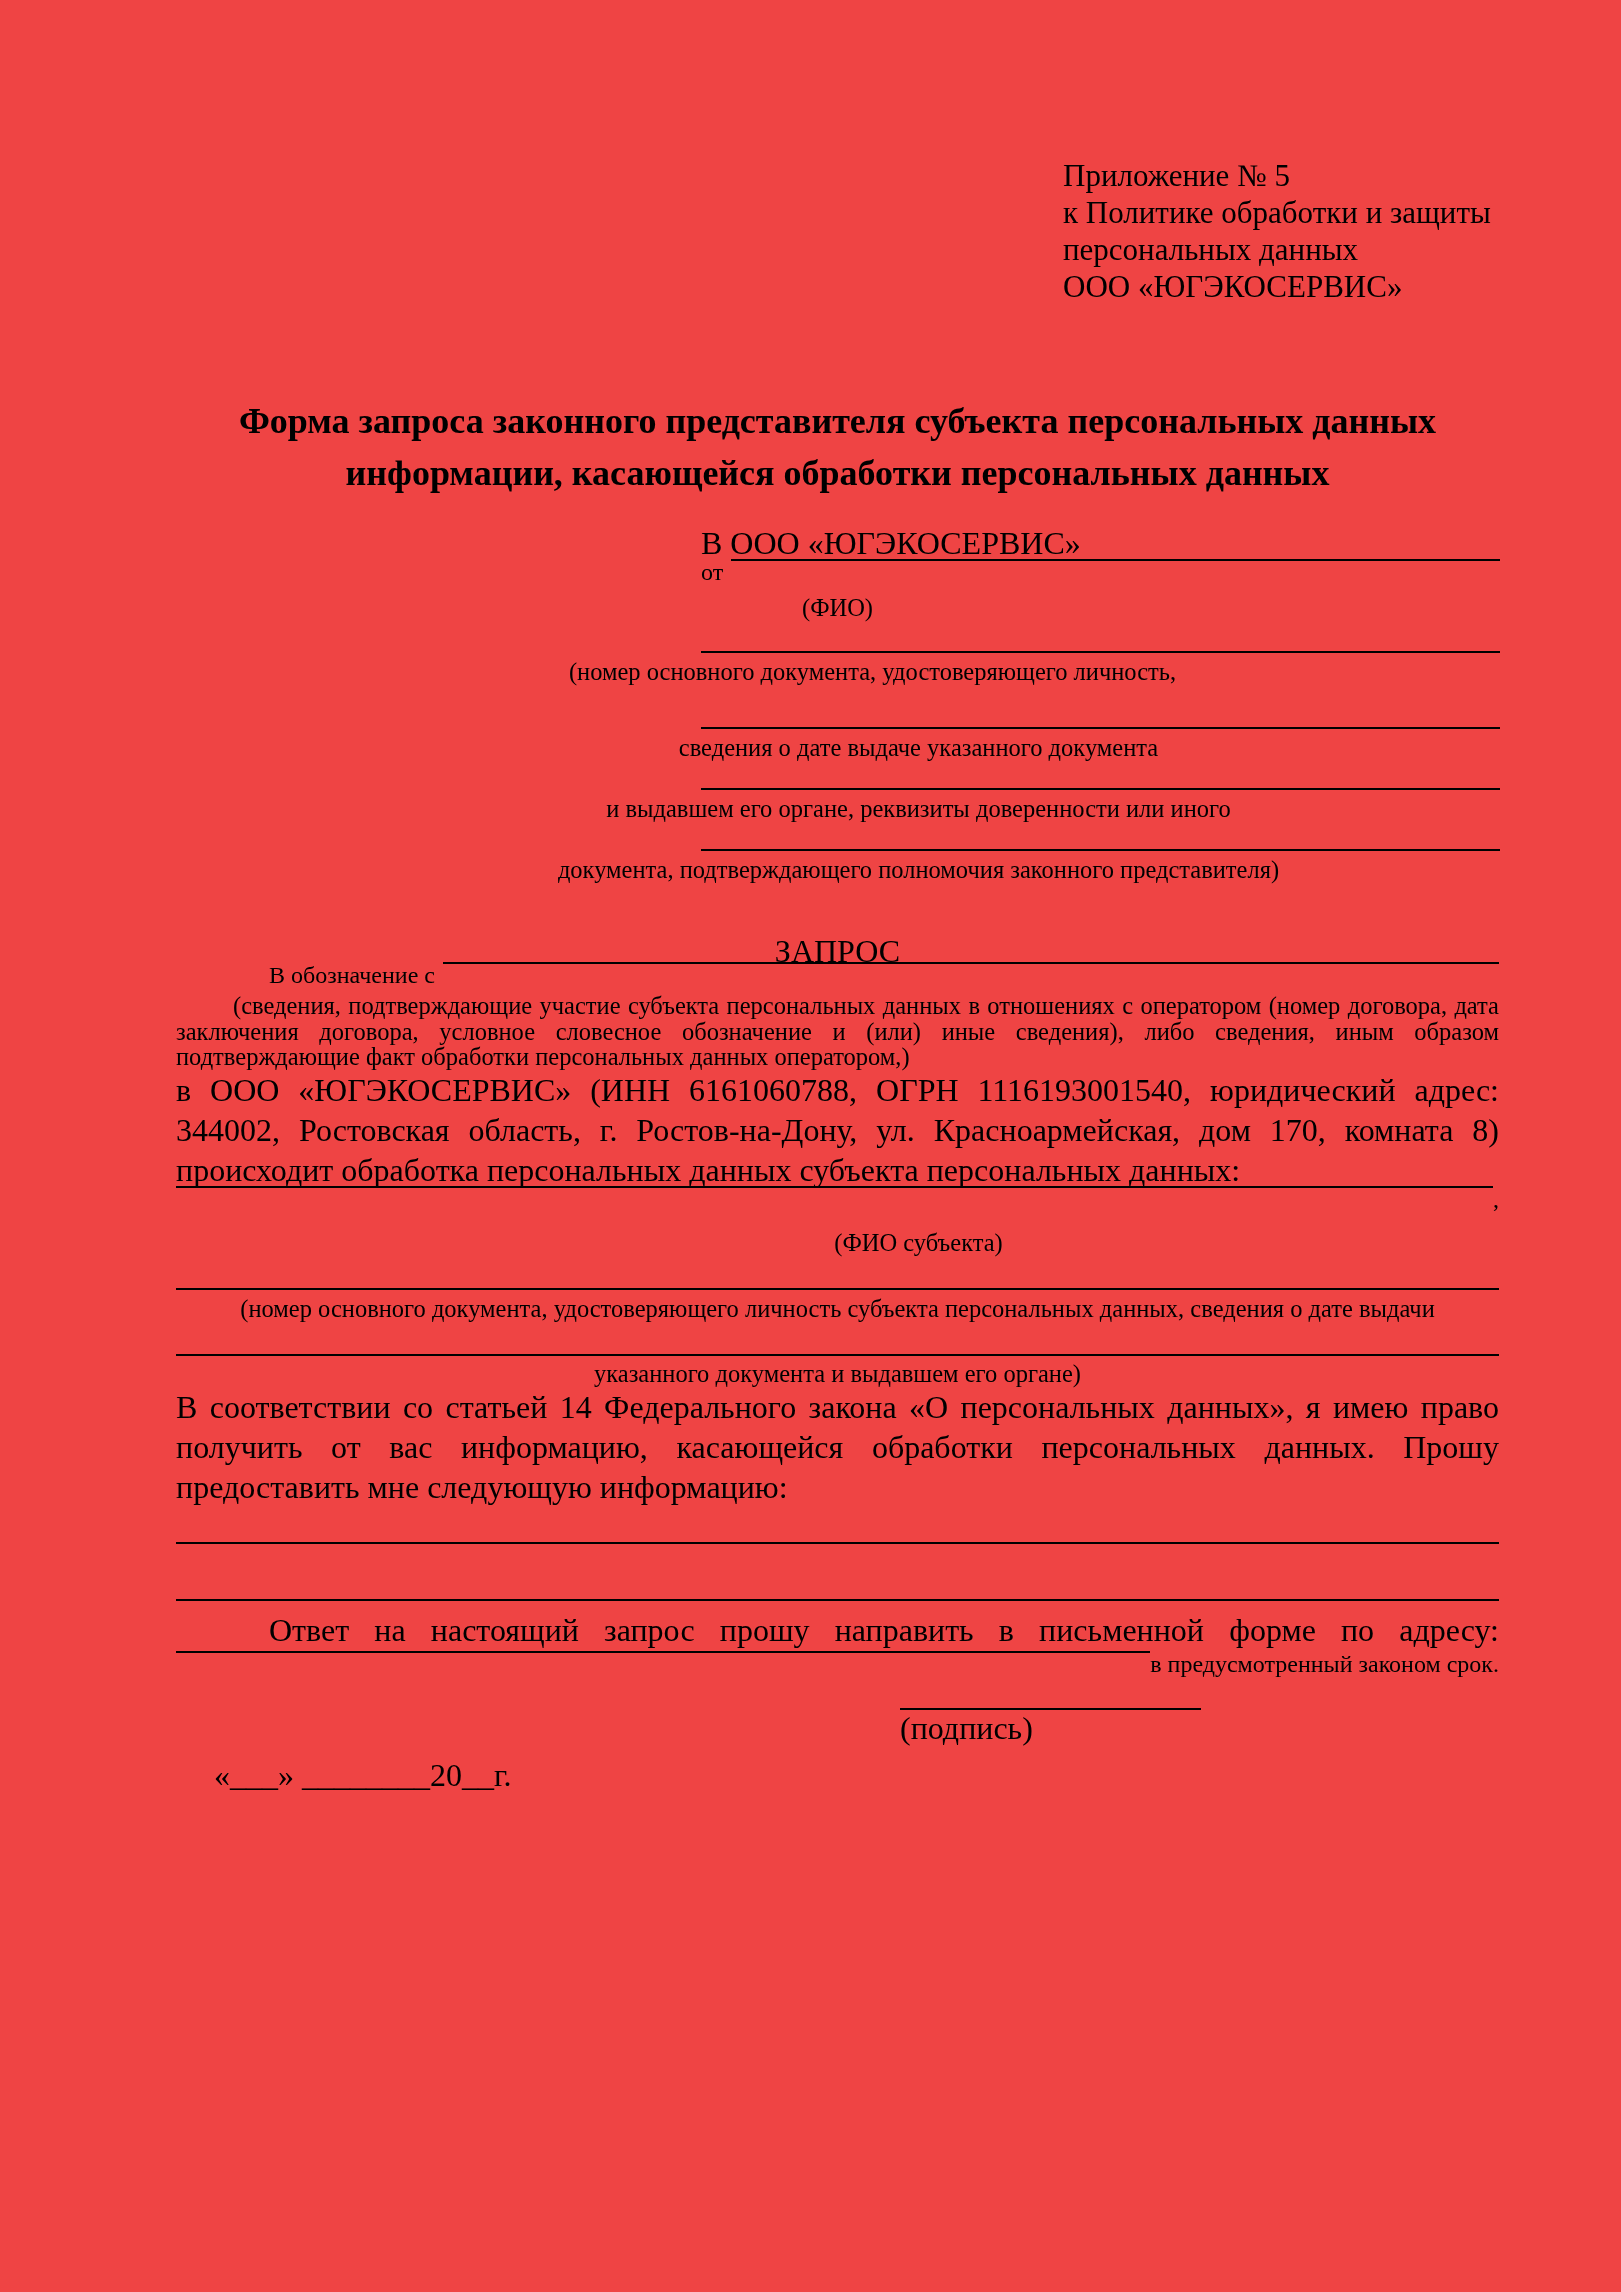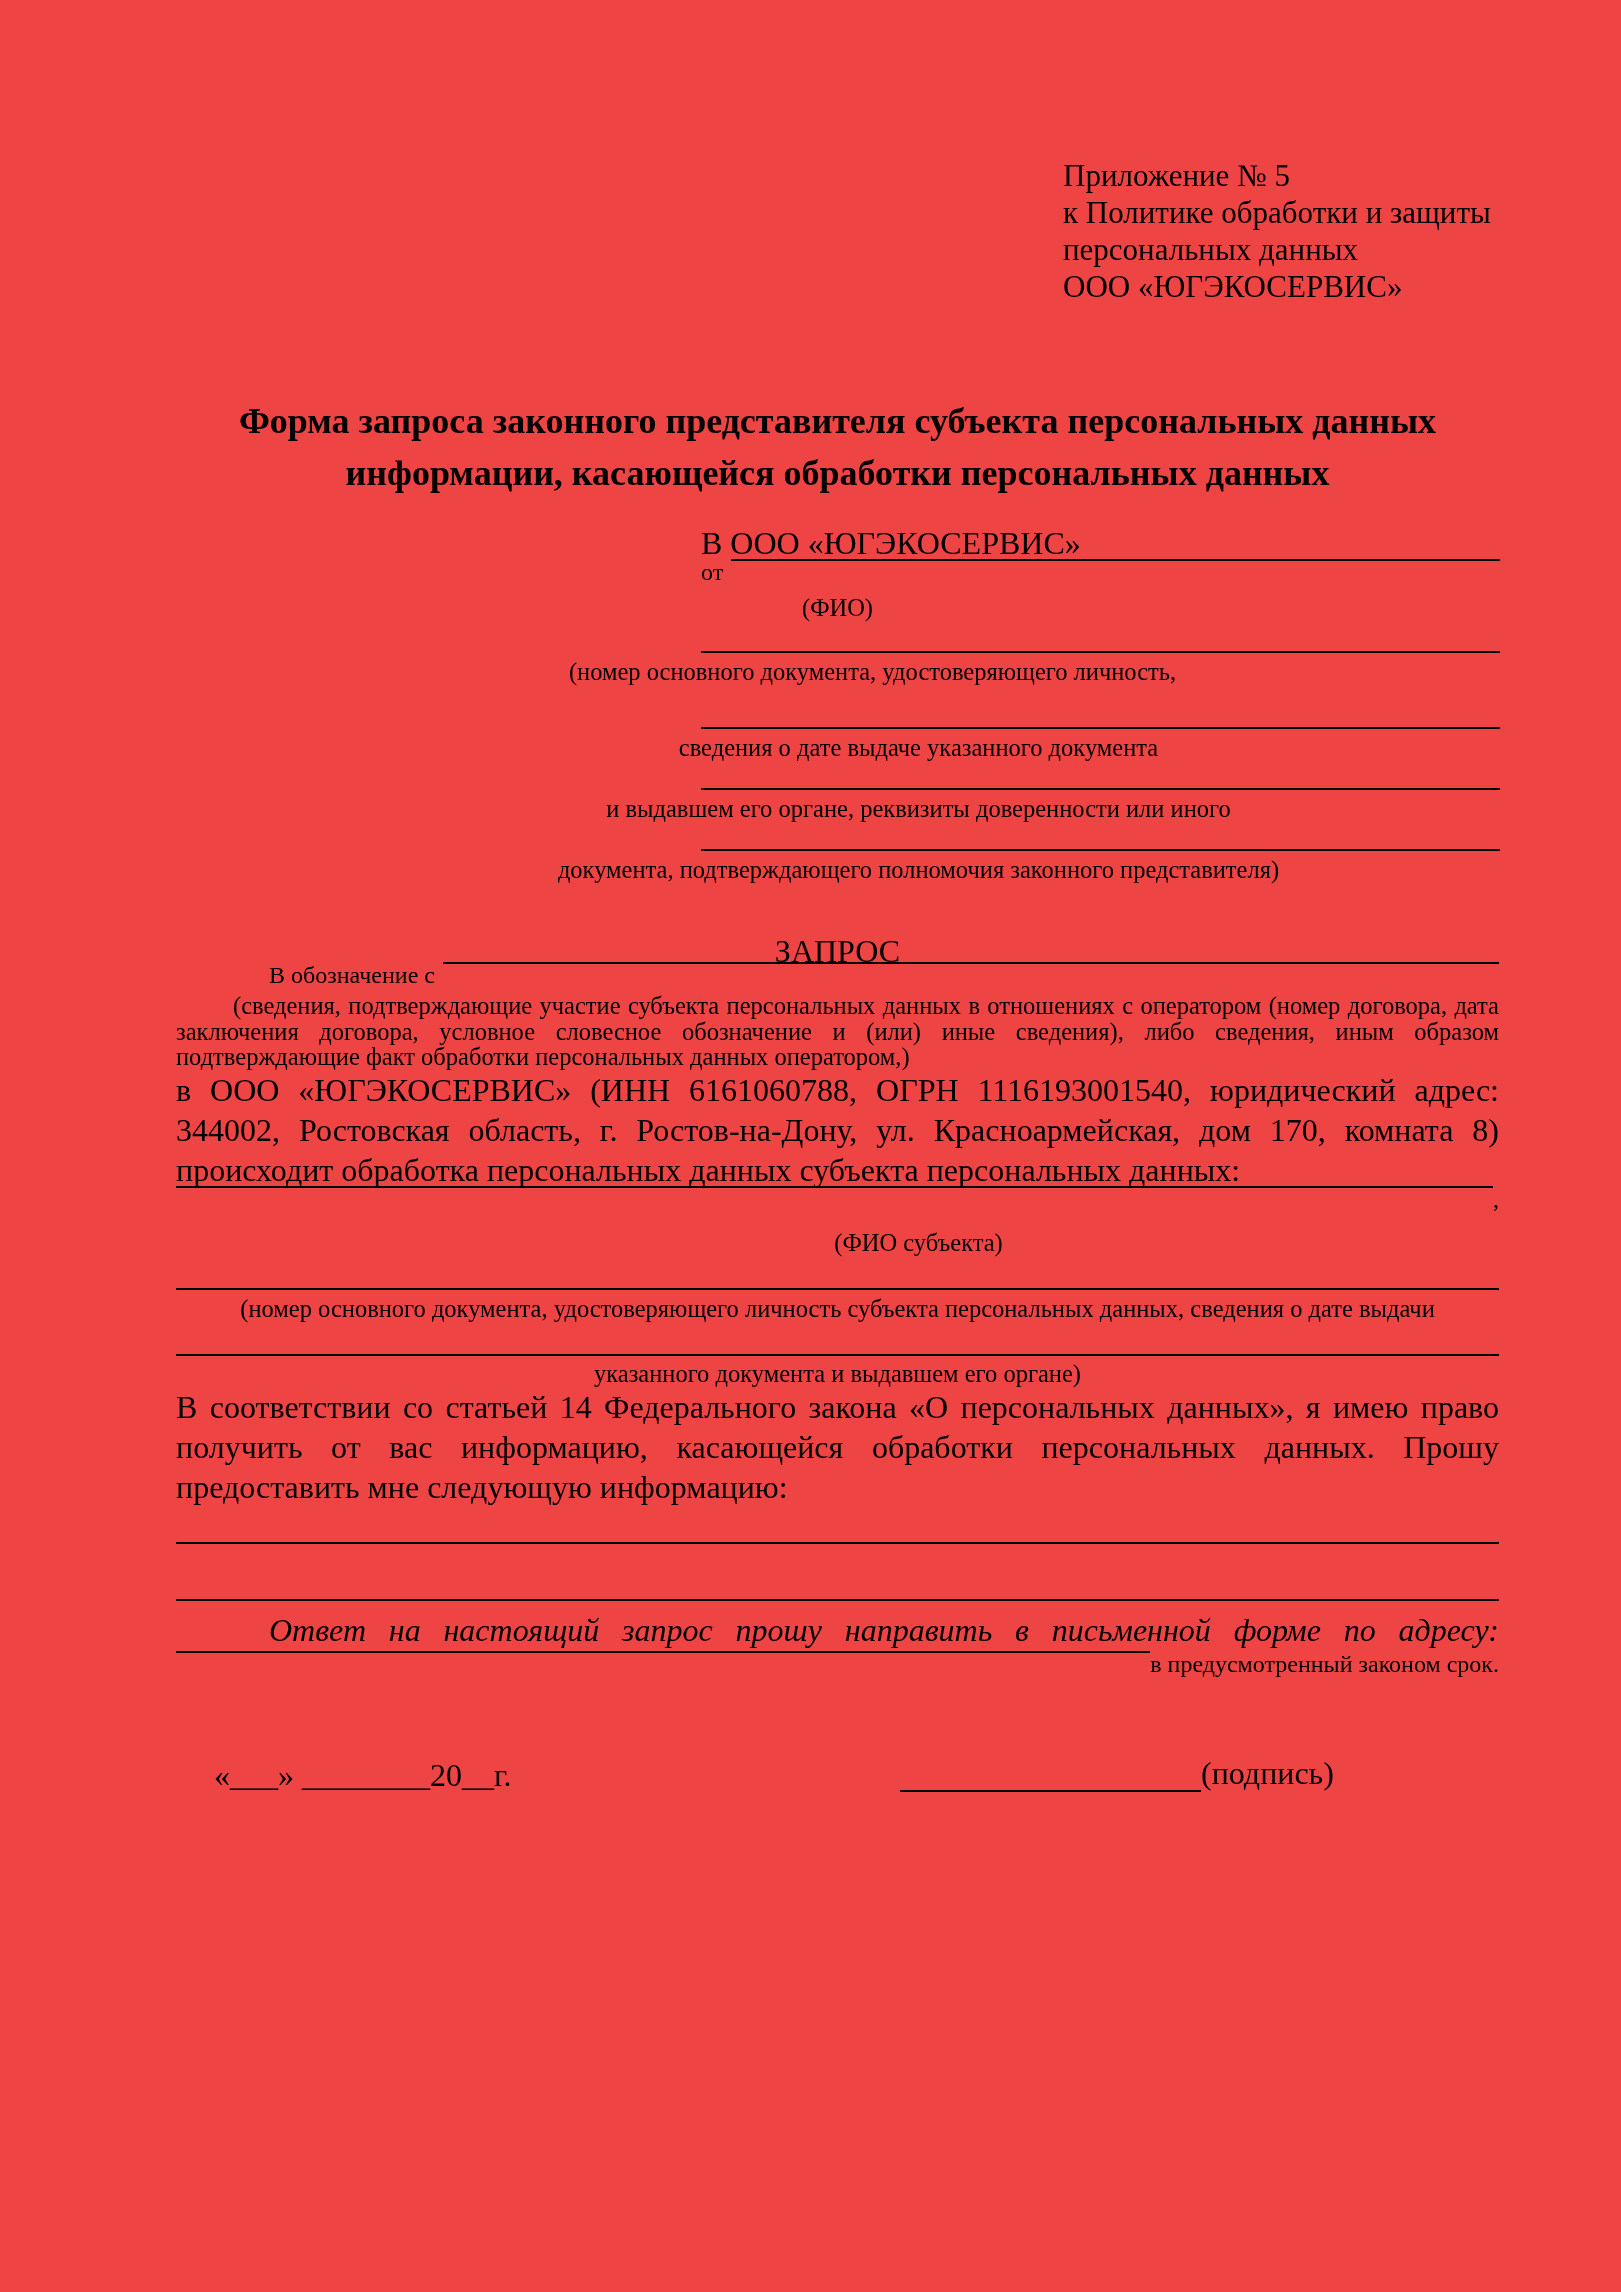--- a/index.html
+++ b/index.html
@@ -17,21 +17,21 @@
   .just { text-align: justify; }
   .small { font-size: 24.5px; line-height: 25.5px; }
   .center { text-align: center; }
   .hline { border-top: 2.9px solid #000; height: 0; }
   .fillrow { display: flex; align-items: flex-start; font-size: 24px; }
   .fillrow .lbl { flex: 0 0 auto; white-space: pre; }
   .fillrow .line { flex: 1 1 auto; border-bottom: 2.9px solid #000; margin-left: 7.8px; }
   .fillrow .line.noml { margin-left: 0; }
   .header-block div { font-size: 31px; line-height: 37px; white-space: nowrap; }
   .title { font-size: 36px; line-height: 52px; font-weight: bold; text-align: center; }
-  .lastjust { text-align: justify; text-align-last: justify; font-style: italic; }
+  .lastjust { text-align: justify; text-align-last: justify; }
   .sig { display: flex; align-items: stretch; font-size: 32px; }
   .sig .line { width: 301px; border-bottom: 2.9px solid #000; }
 </style>
 </head>
 <body>
 
 <div class="page">
 
   <div class="abs header-block" style="left:1063px; top:157px;">
     <div>Приложение № 5</div>
@@ -91,19 +91,19 @@
   <div class="abs hline" style="left:176px; top:1599px; width:1323px;"></div>
 
   <div class="abs body-text lastjust" style="left:176px; top:1610px; width:1323px; text-indent:93px;">Ответ на настоящий запрос прошу направить в письменной форме по адресу:</div>
   <div class="abs fillrow" style="left:176px; top:1651px; width:1323px; height:37px;">
     <span class="line noml"></span>
     <span class="lbl">в предусмотренный законом срок.</span>
   </div>
 
   <div class="abs body-text" style="left:214px; top:1755px;">«___» ________20__г.</div>
 
-  <div class="abs sig" style="left:900px; top:1755px; height:37px;">
+  <div class="abs sig" style="left:900px; top:1708px; height:37px;flex-direction:column;">
     <span class="line"></span>
     <span class="lbl">(подпись)</span>
   </div>
 
 </div>
 
 
 </body></html>

